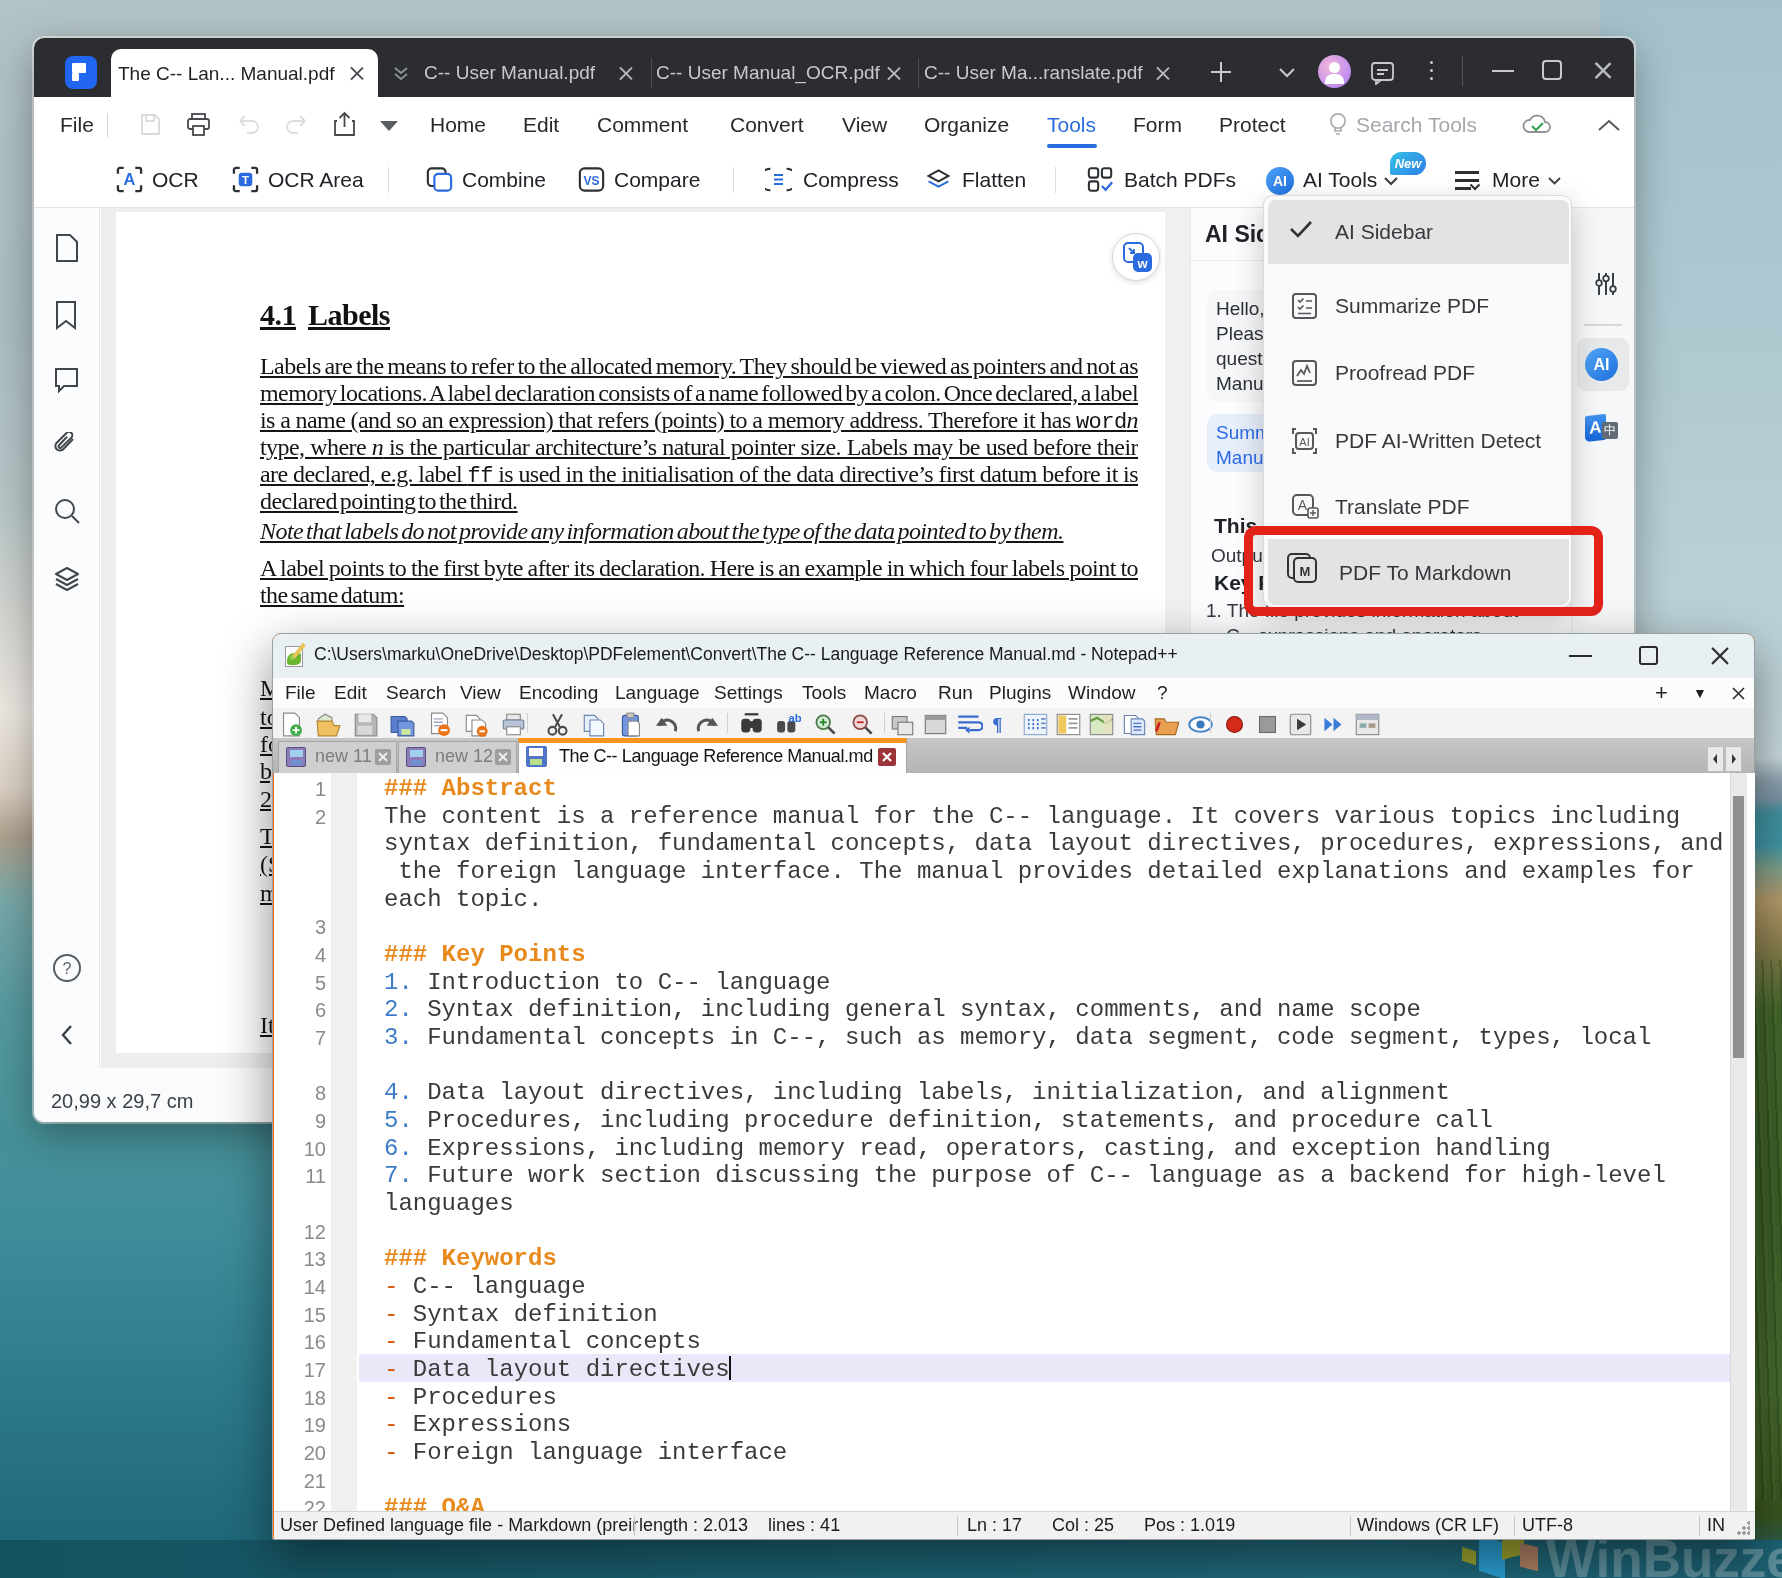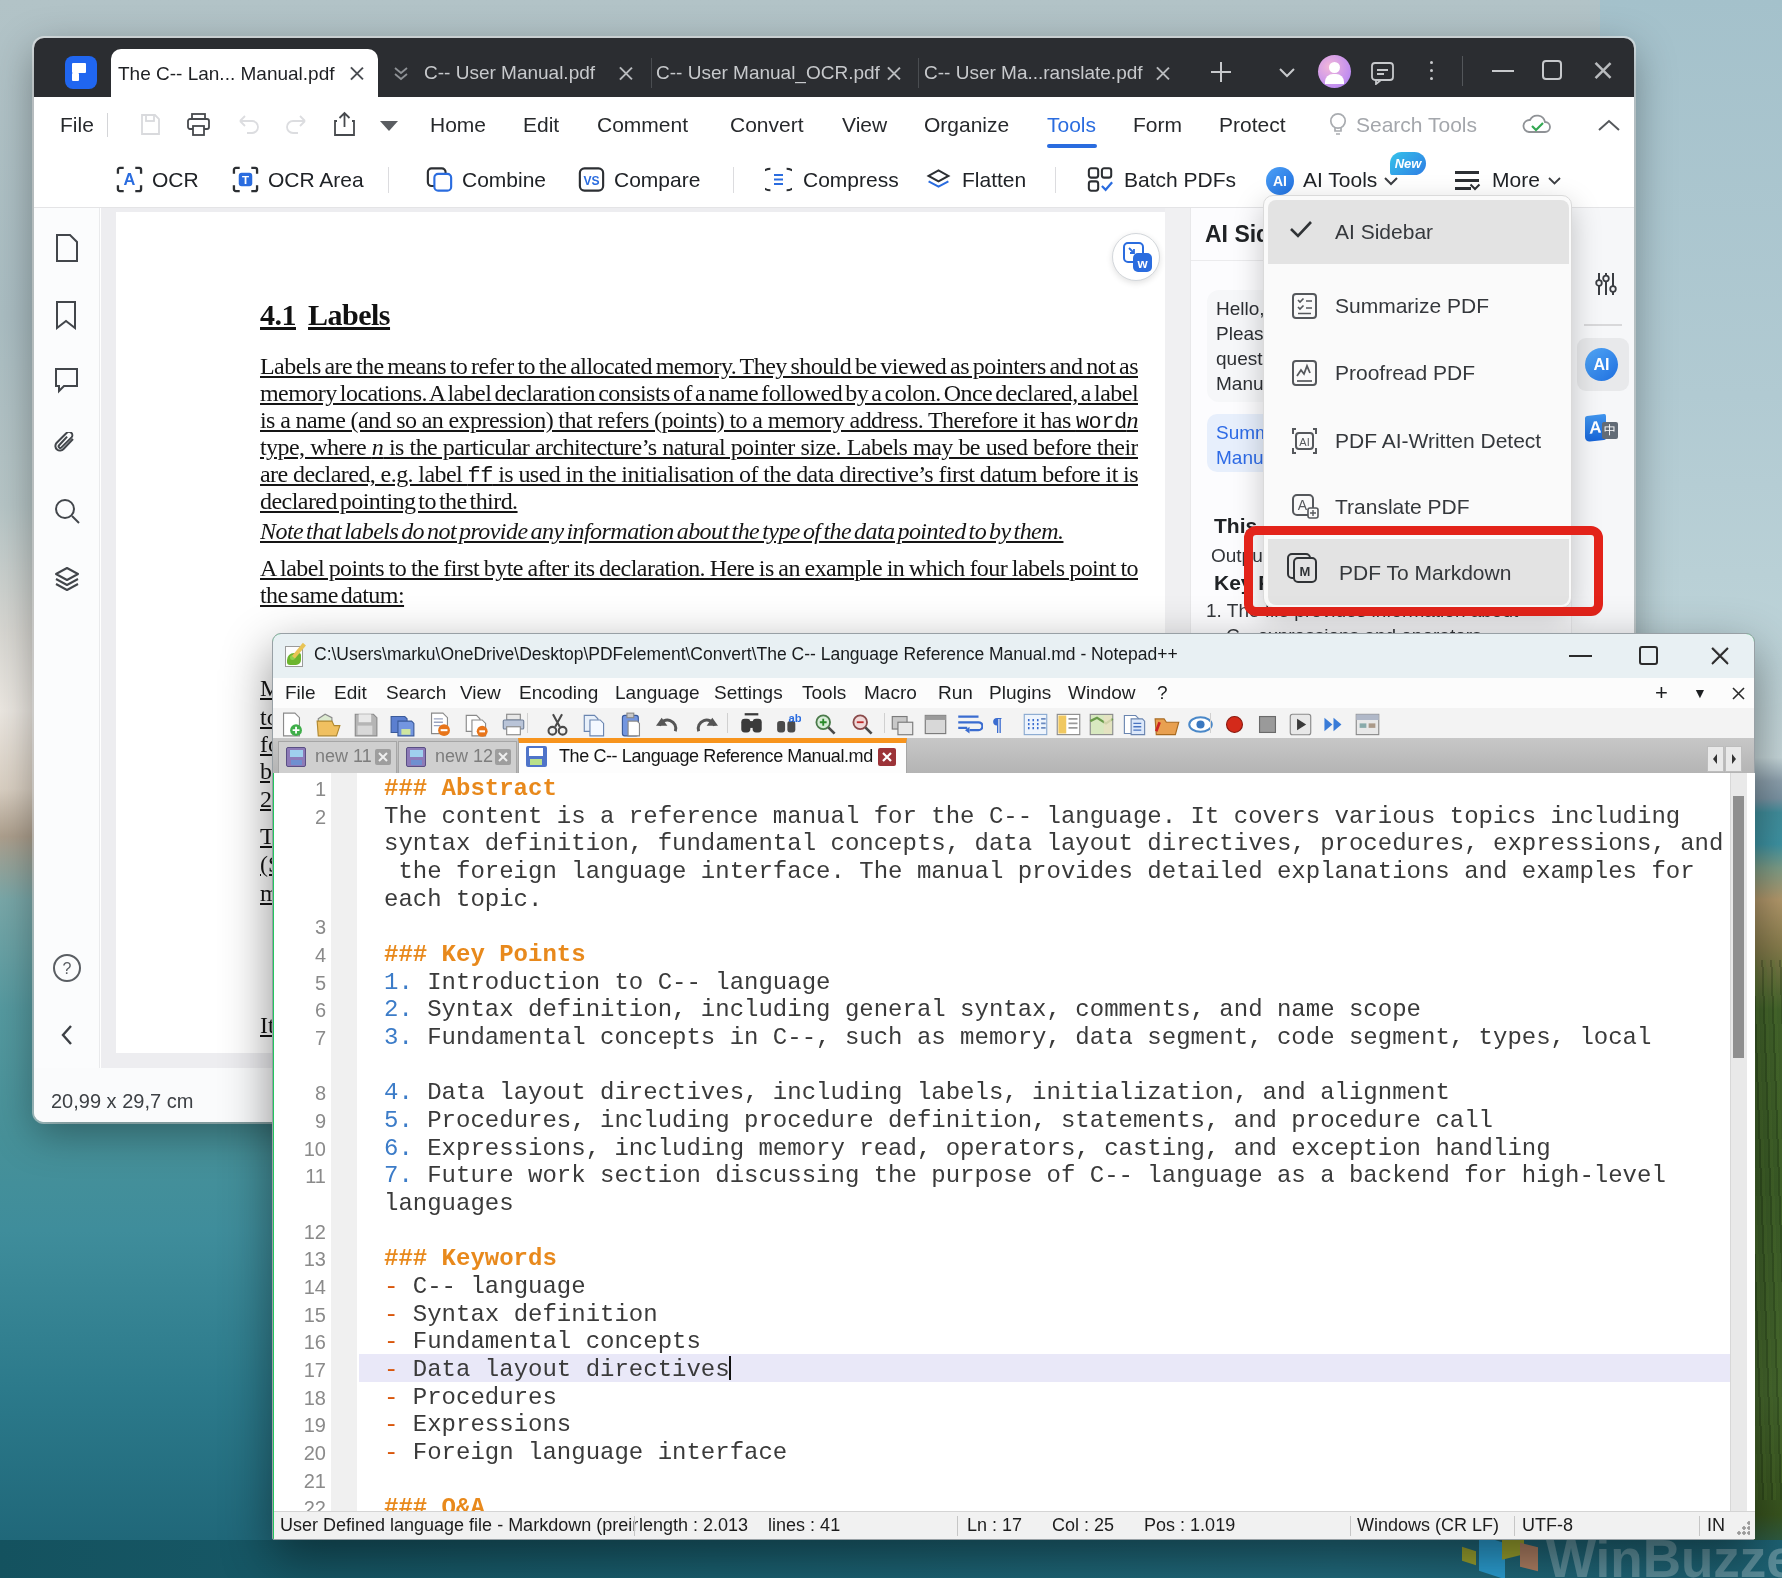--- a/index.html
+++ b/index.html
@@ -29,21 +29,21 @@
 .darkx:before,.darkx:after{background:#4a4d52;}
 .pmi{position:absolute;top:0;height:55px;line-height:55px;font-size:21px;color:#27292c;}
 .tlabel{position:absolute;font-size:21px;color:#202327;height:56px;line-height:56px;}
 .vsep{position:absolute;width:1px;background:#dcdcdf;}
 .sicon{position:absolute;left:20px;width:27px;height:27px;}
 
 #dd{position:absolute;left:1263px;top:195px;width:309px;height:413px;background:#fafafa;border:1px solid #dadada;border-radius:10px;box-shadow:0 10px 30px rgba(0,0,0,.22);}
 .ddtxt{position:absolute;left:71px;font-size:21px;color:#35383c;line-height:64px;height:64px;}
 #redrect{position:absolute;left:1244px;top:526px;width:359px;height:90px;border:9px solid #e3231a;border-radius:12px;}
 
-#npw{position:absolute;left:272px;top:633px;width:1483px;height:907px;background:#22c55e;border:1px solid #98a0a5;border-radius:9px 9px 2px 2px;box-shadow:0 18px 50px rgba(0,0,0,.45);}
+#npw{position:absolute;left:272px;top:633px;width:1483px;height:907px;background:#f97316;border:1px solid #98a0a5;border-radius:9px 9px 2px 2px;box-shadow:0 18px 50px rgba(0,0,0,.45);}
 #nptitle{position:absolute;left:0;top:0;width:100%;height:44px;background:#e8f0f3;border-radius:8px 8px 0 0;}
 #npmenu{position:absolute;left:0;top:44px;width:100%;height:30px;background:#fcfcfc;}
 .nmi{position:absolute;top:0;height:30px;line-height:30px;font-size:19px;color:#1d1f21;}
 #nptool{position:absolute;left:0;top:74px;width:100%;height:30px;background:#f3f3f3;}
 #nptabs{position:absolute;left:0;top:104px;width:100%;height:35px;background:linear-gradient(180deg,#c7c7c7,#b4b4b4);}
 #npedit{position:absolute;left:1px;top:139px;width:1481px;height:738px;background:#fff;overflow:hidden;}
 #npstatus{position:absolute;left:1px;top:877px;width:1481px;height:28px;background:#f1f1f1;border-top:1px solid #d4d4d4;font-size:18px;color:#1c1c1c;}
 .sbs{position:absolute;top:4px;height:20px;border-left:1px solid #c6c6c6;}
 .mono{font-family:"Liberation Mono",monospace;}
 .serif{font-family:"Liberation Serif",serif;text-decoration:underline;}

